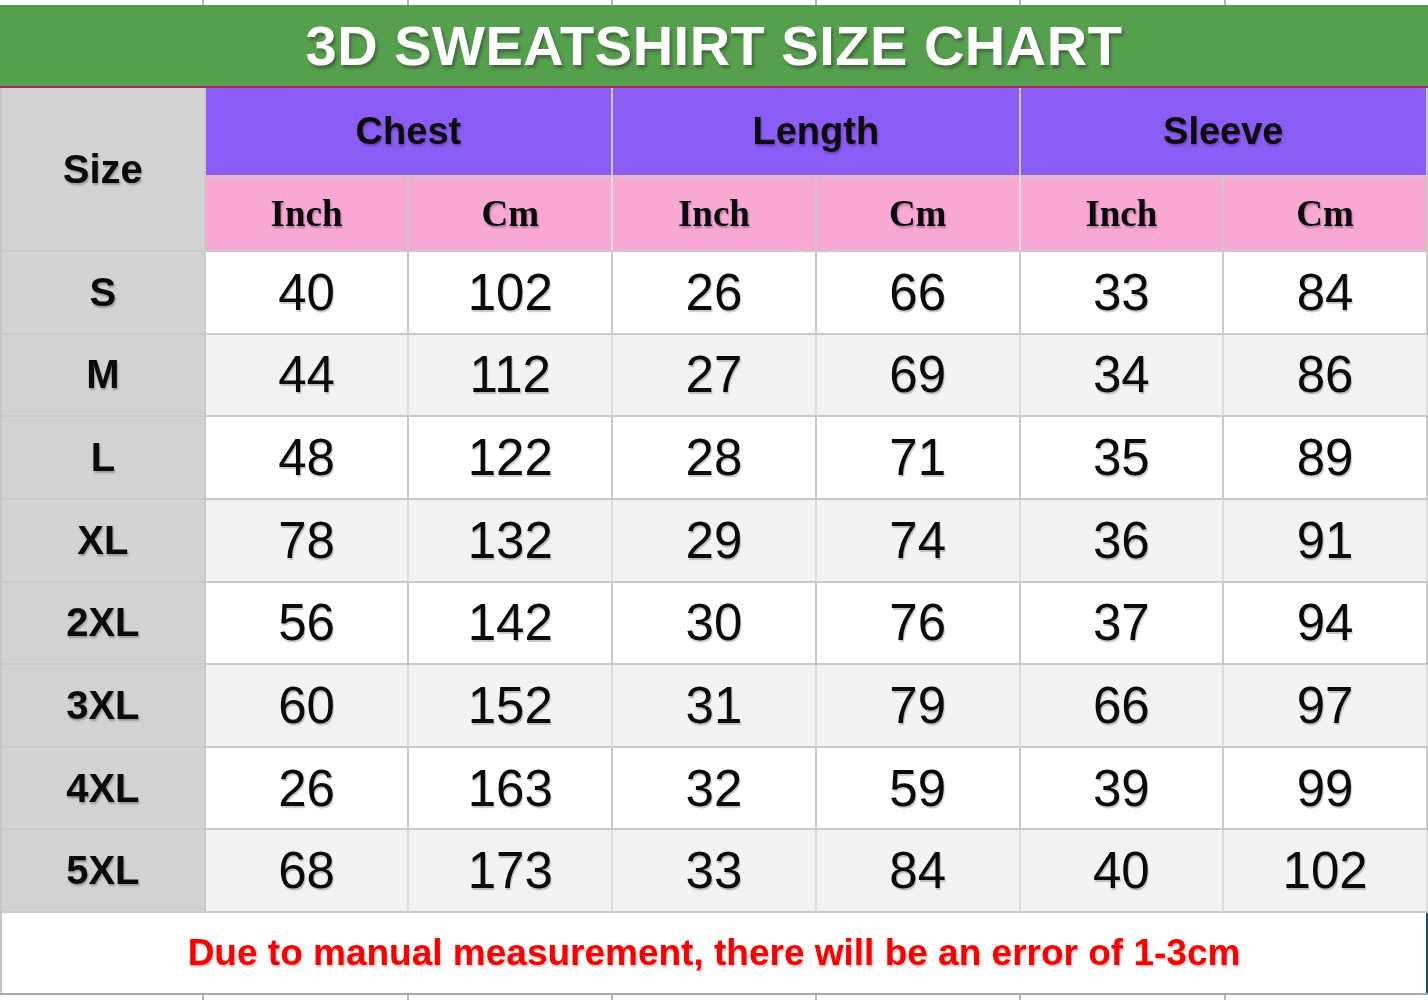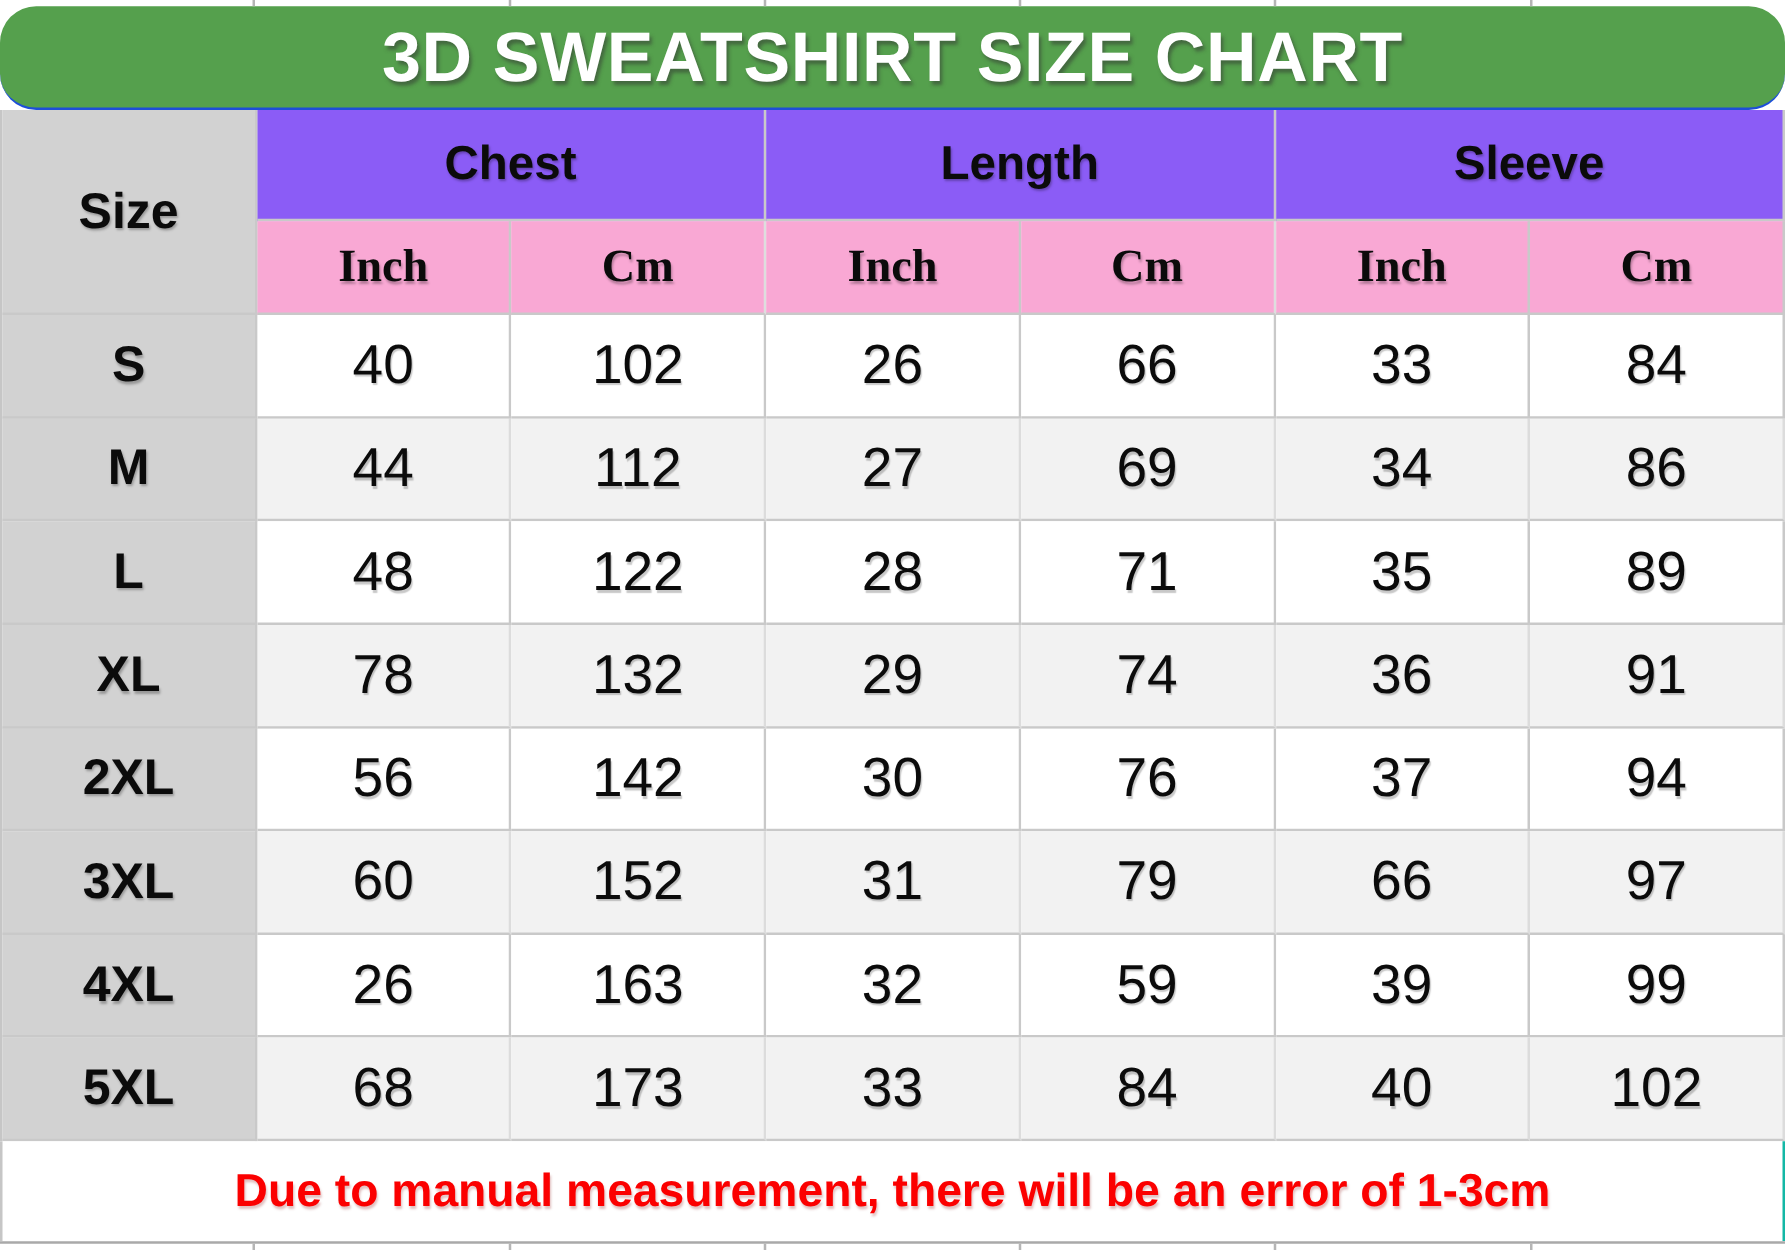--- a/index.html
+++ b/index.html
@@ -26,26 +26,25 @@
     flex: 1 1 0;
     border-right: 2px solid #b5b5b5;
     box-sizing: border-box;
   }
   .partial-cell:last-child { border-right: none; }
 
   
   .title-bar {
     height: 83px;
     background: #55a04d;
-    border-bottom: 2px solid #1d4ed8;
+    border-bottom: 2px solid #be185d;
     display: flex;
     align-items: center;
     justify-content: center;
     box-sizing: border-box;
-    border-radius: 29px;
   }
   .title-bar .title-text {
     color: #ffffff;
     font-size: 56px;
     font-weight: 700;
     letter-spacing: 0.5px;
     text-shadow: 2px 3px 3px rgba(50,50,50,0.5);
     white-space: nowrap;
   }
 
@@ -104,35 +103,35 @@
   th.size-label {
     background: #d2d2d2;
     font-size: 40px;
     font-weight: 700;
     border-right-color: #e8e8e8;
     border-bottom-color: #a2a2a2;
     text-shadow: 1px 2px 2px rgba(0,0,0,0.28);
   }
   td.measure {
     background: #ffffff;
-    font-size: 44px;
+    font-size: 51px;
     font-weight: 400;
     border-right-color: #d4d4d4;
     border-bottom-color: #d4d4d4;
     text-shadow: 1px 2px 1px rgba(0,0,0,0.22);
   }
   tbody tr:nth-child(even) td.measure { background: #f2f2f2; border-right-color: #dcdcdc; }
   td.measure.last { border-right-color: #c9c9c9; }
 
   
   .note-row {
     height: 80px;
     background: #ffffff;
     border-left: 2px solid #c6c6c6;
-    border-right: 2px solid #14b8a6;
+    border-right: 2px solid #0c4a6e;
     box-sizing: border-box;
     display: flex;
     align-items: center;
     justify-content: center;
   }
   .note-row .note-text {
     color: #fb0000;
     font-size: 37px;
     font-weight: 700;
     text-shadow: 1px 2px 2px rgba(130,0,0,0.25);

